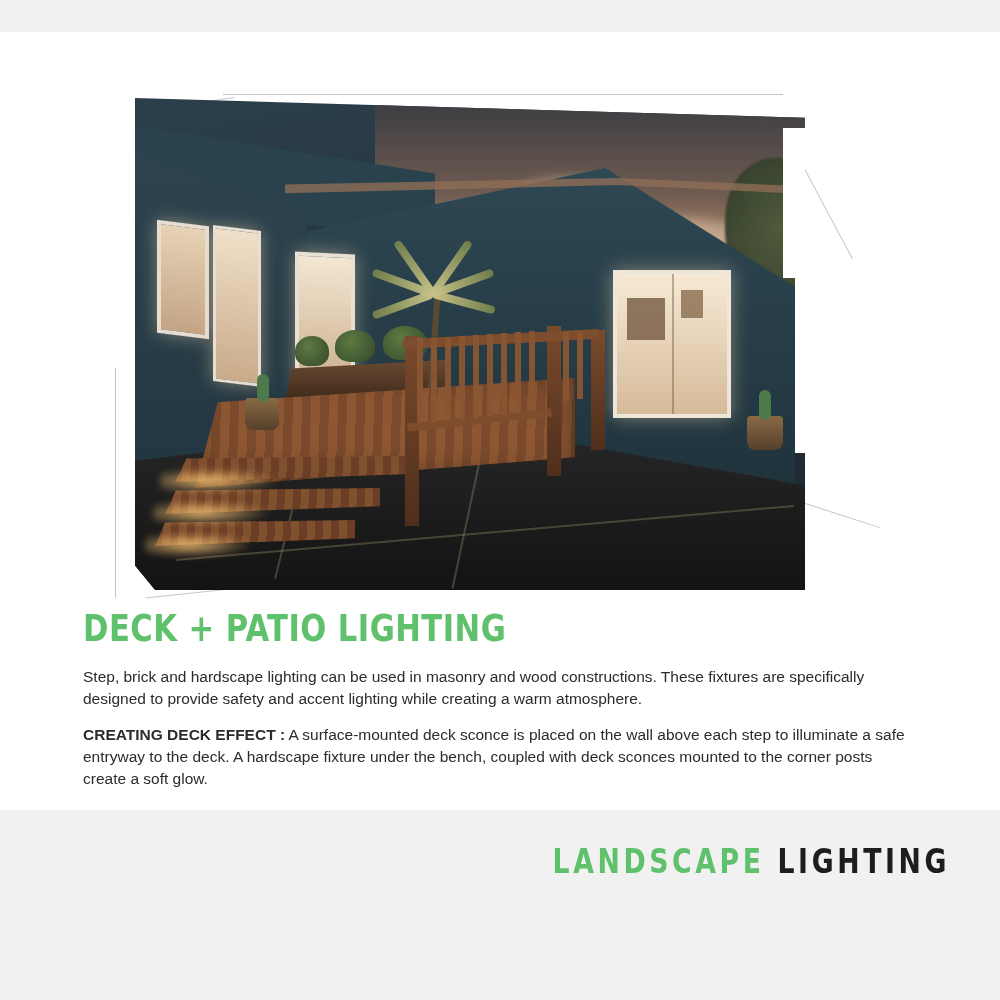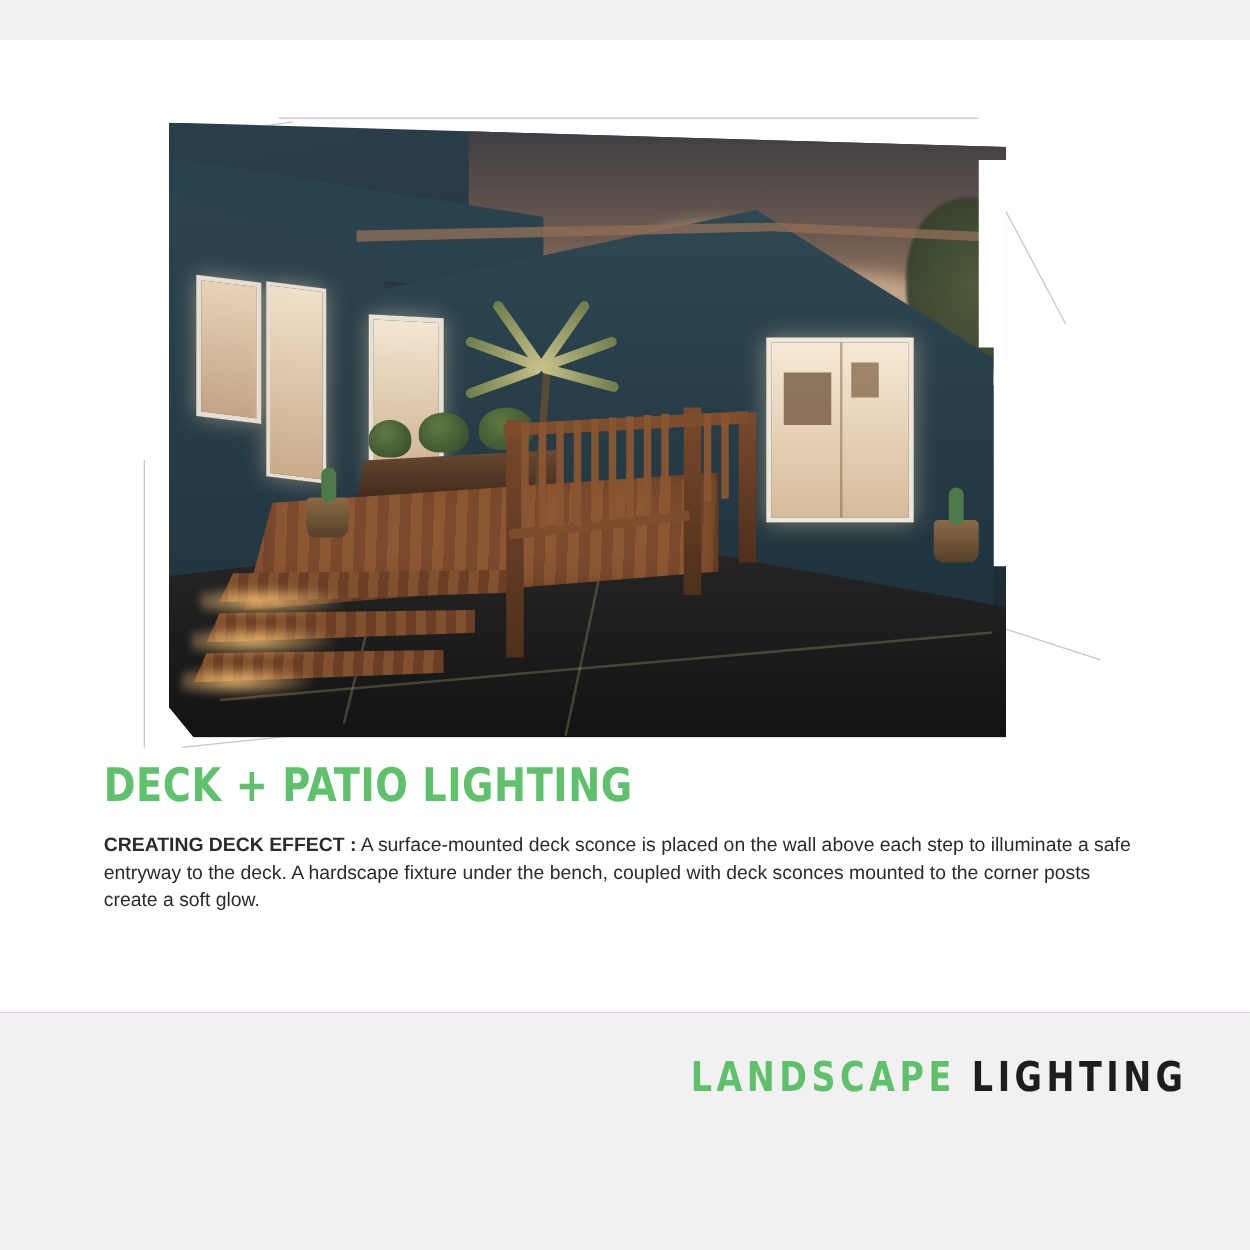--- a/index.html
+++ b/index.html
@@ -7,21 +7,21 @@
     padding: 0;
     width: 1000px;
     height: 1000px;
     background: #f1f1f1;
     font-family: "Liberation Sans", sans-serif;
   }
   .page {
     position: relative;
     width: 1000px;
     height: 884px;
-    background: #d946ef;
+    background: #14b8a6;
     overflow: hidden;
   }
   .top-strip {
     position: absolute;
     top: 0; left: 0;
     width: 1000px;
     height: 32px;
     background: #f1f1f1;
   }
   .body-area {
@@ -425,20 +425,21 @@
         <div class="pot" style="left:612px; top:318px; width:36px; height:34px;"></div>
         <div class="cactus" style="left:624px; top:292px; width:12px; height:30px;"></div>
 
         <div class="white-panel"></div>
         <div class="render-crop-tr"></div>
       </div>
     </div>
 
     <div class="text-block">
       <h1 class="headline">DECK + PATIO LIGHTING</h1>
+      <p class="para">Step, brick and hardscape lighting can be used in masonry and wood constructions. These fixtures are specifically designed to provide safety and accent lighting while creating a warm atmosphere.</p>
       <p class="para"><strong>CREATING DECK EFFECT :</strong><span> A surface-mounted deck sconce is placed on the wall above each step to illuminate a safe entryway to the deck. A hardscape fixture under the bench, coupled with deck sconces mounted to the corner posts create a soft glow.</span></p>
     </div>
   </div>
 
   <div class="footer">
     <div class="footer-inner">
       <div class="f-line1">
         <span class="f-green">LANDSCAPE</span>
         <span class="f-dark">LIGHTING</span>
       </div>

